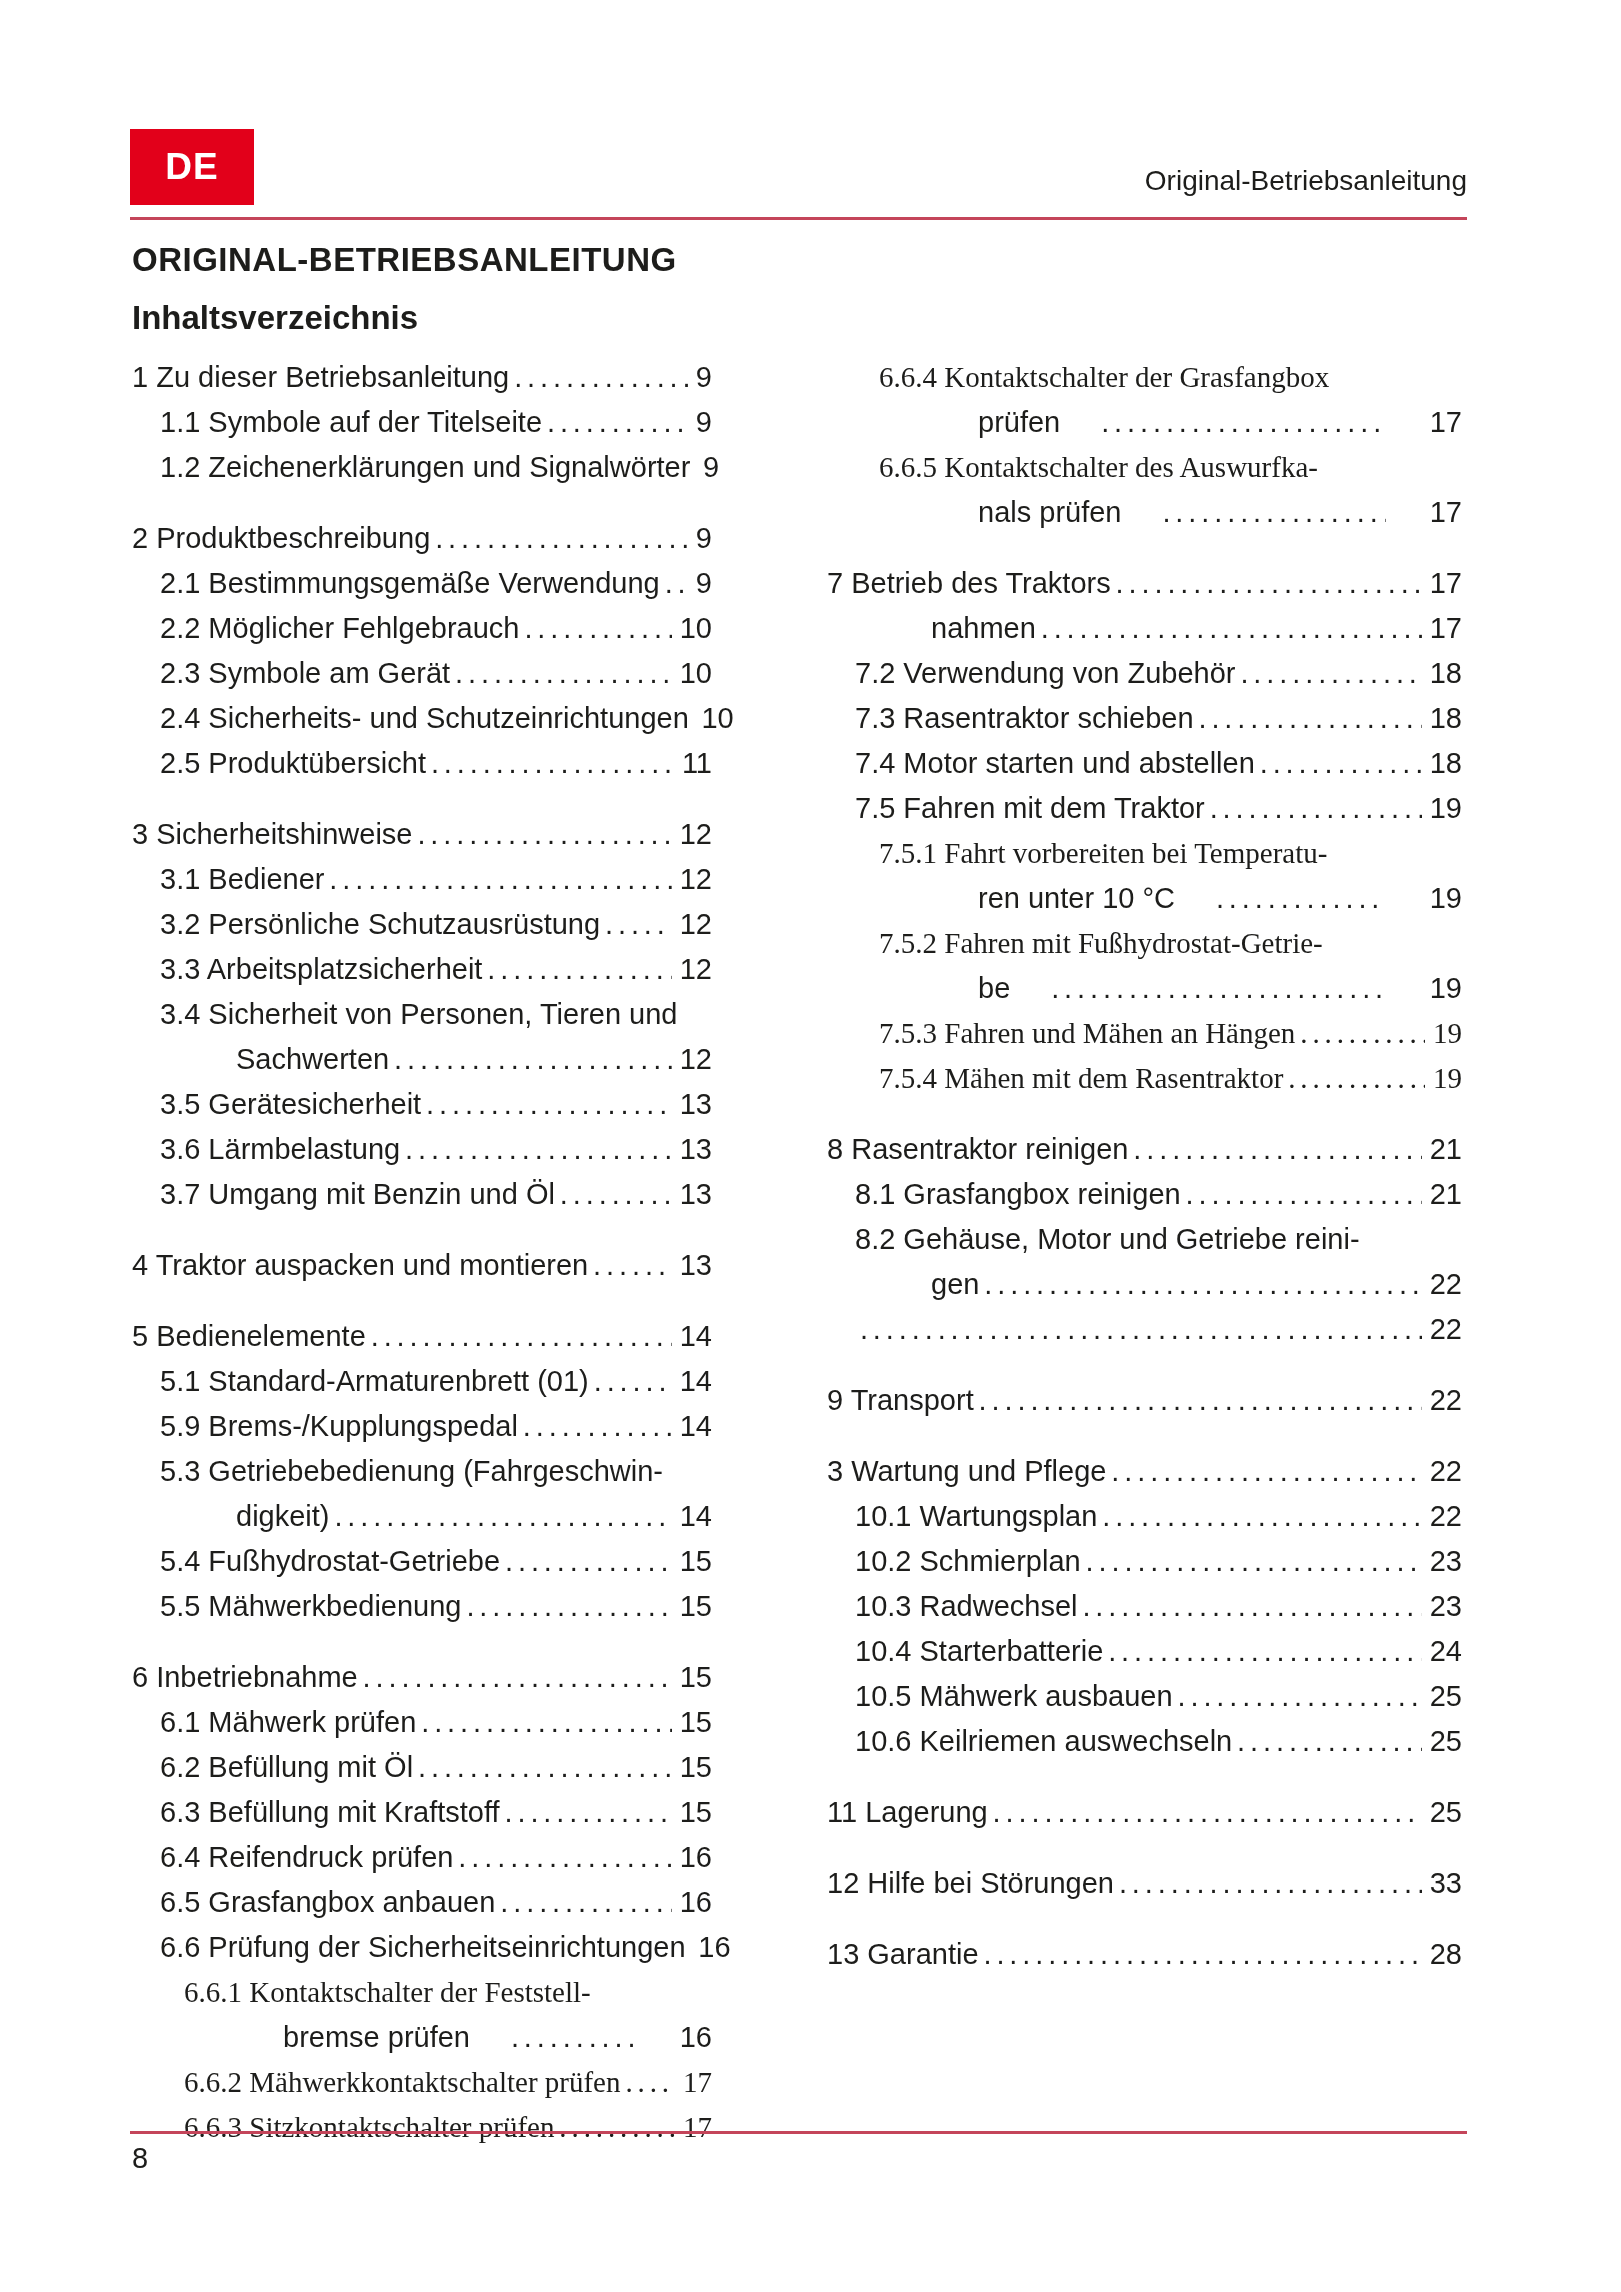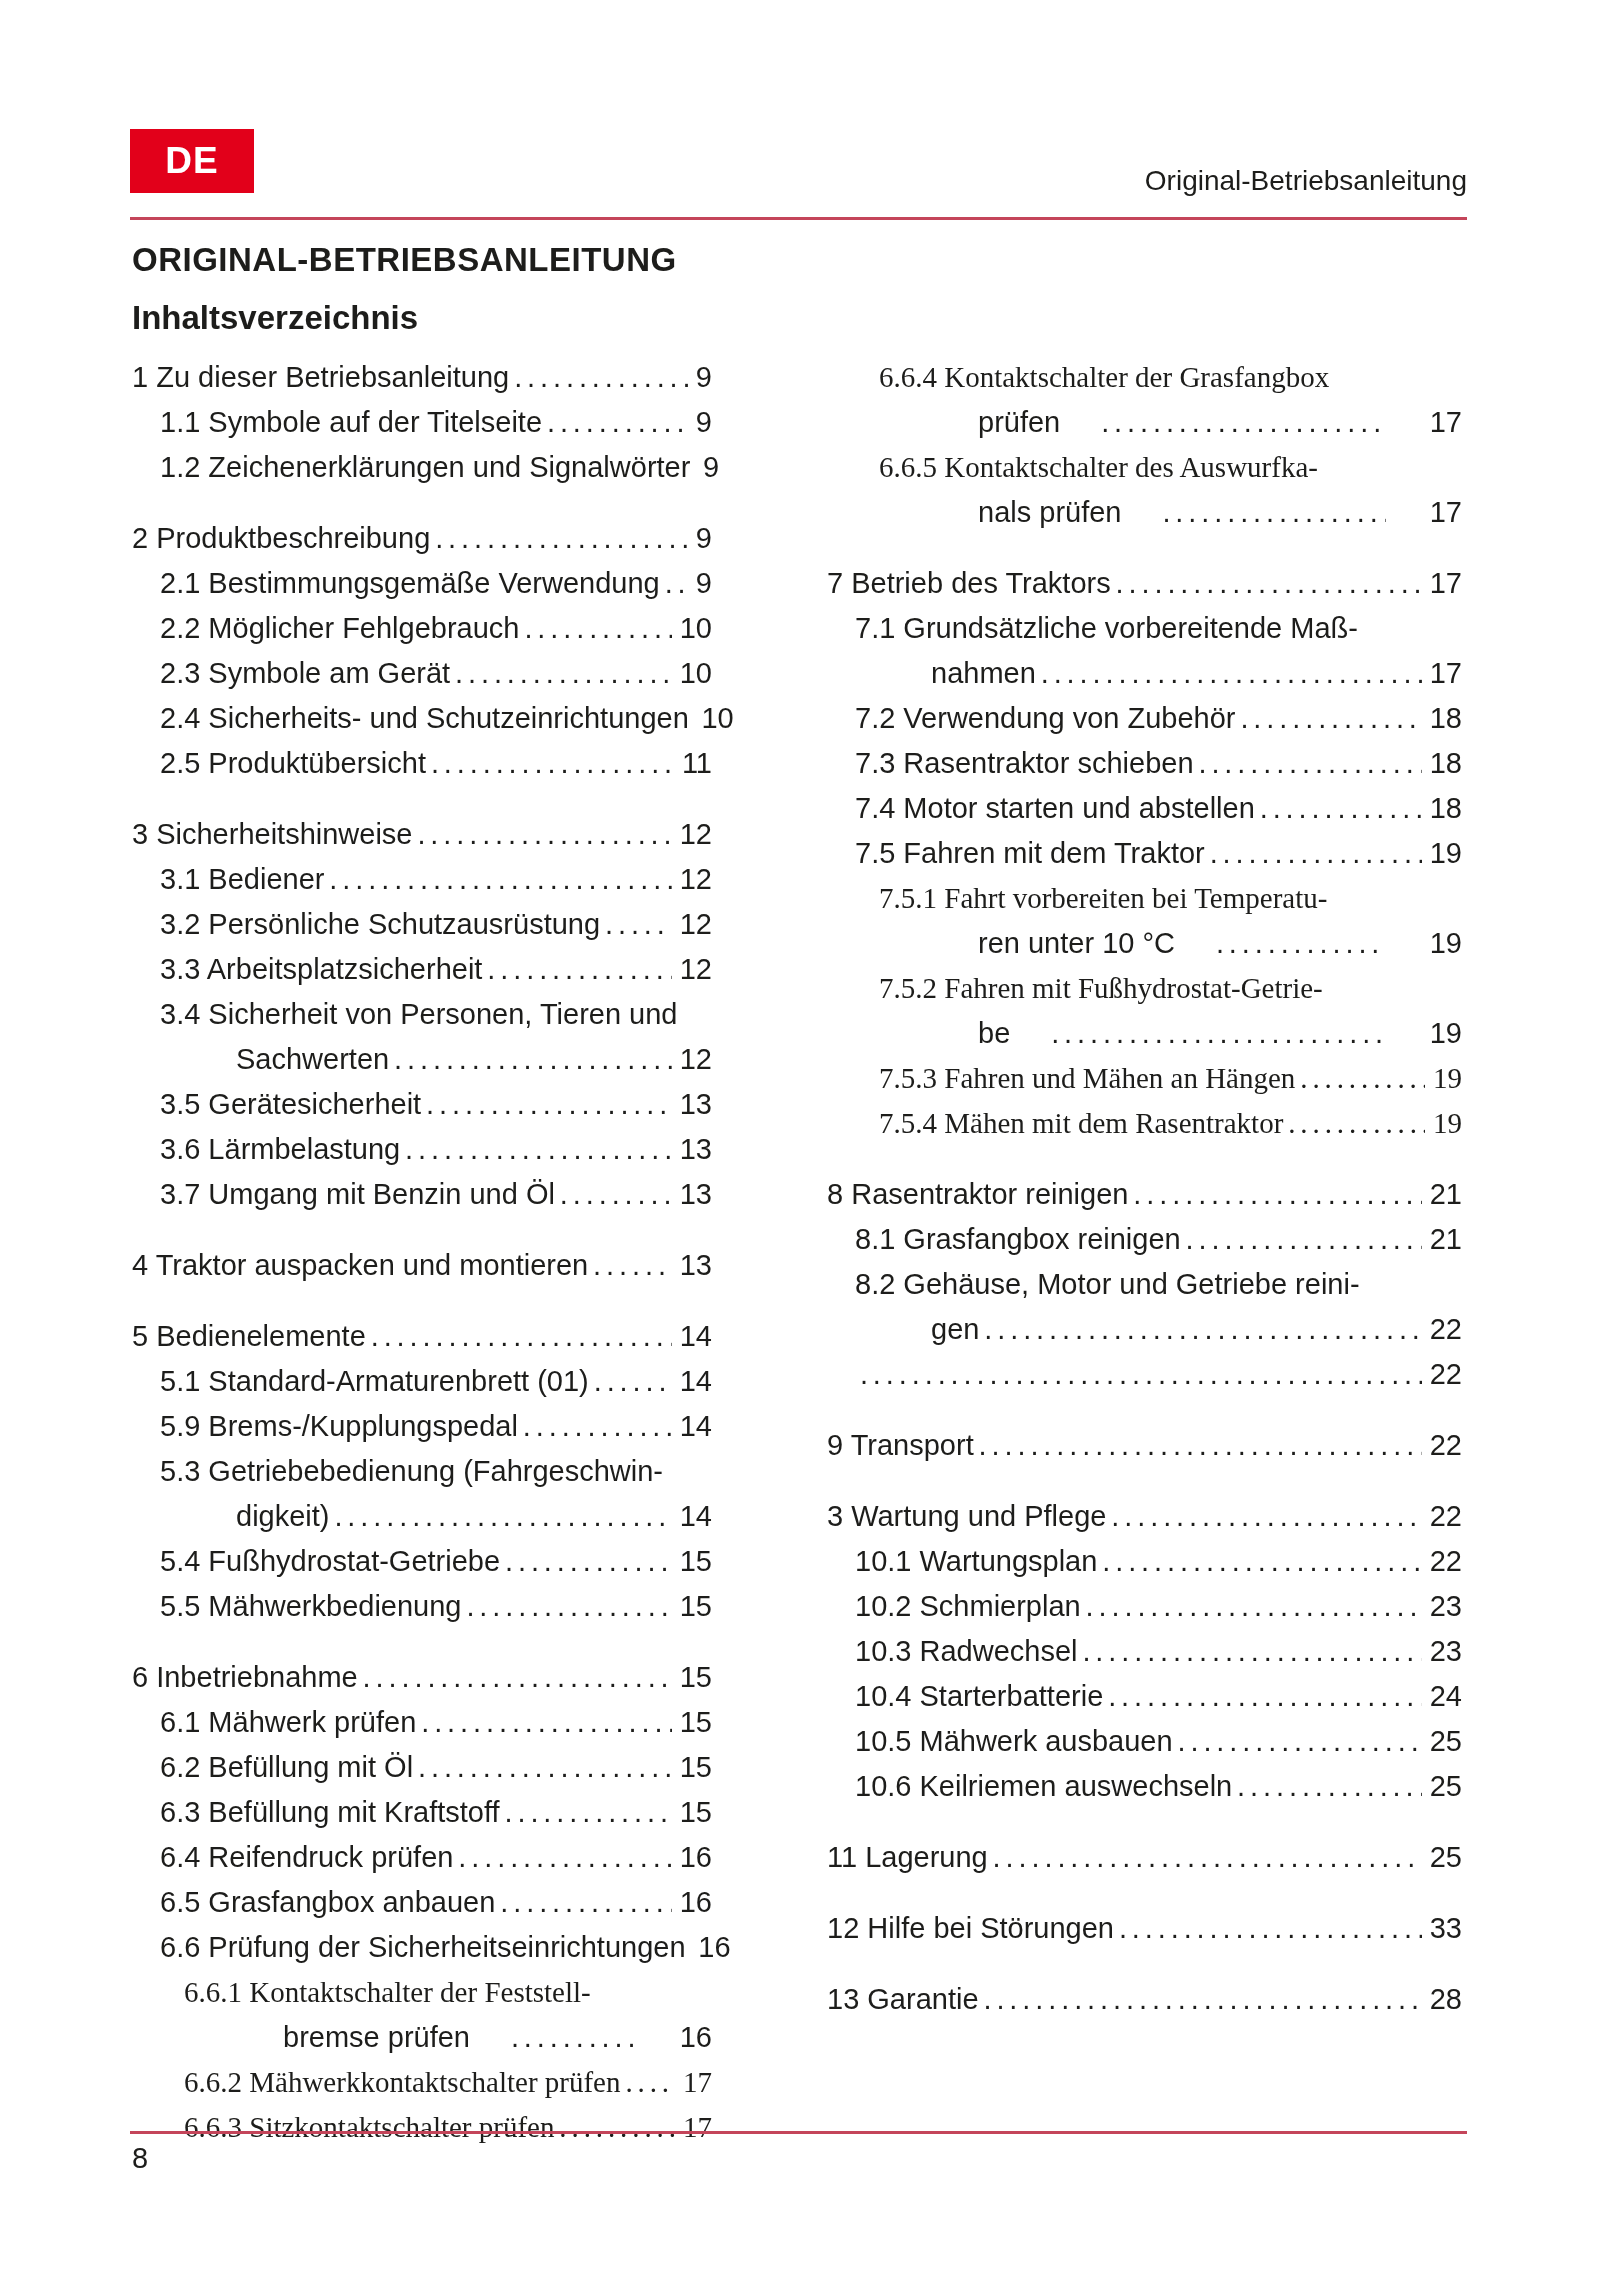--- a/index.html
+++ b/index.html
@@ -7,21 +7,21 @@
     --rule-red:#c4455a;
     --text:#1d1d1b;
   }
   html,body{margin:0;padding:0;}
   body{
     width:1621px;height:2293px;position:relative;background:#ffffff;
     font-family:"Liberation Sans", sans-serif;color:var(--text);
     overflow:hidden;
   }
   .badge{
-    position:absolute;left:130px;top:129px;width:124px;height:64px;
+    position:absolute;left:130px;top:129px;width:124px;height:76px;
     background:var(--badge-red);color:#ffffff;
     display:flex;align-items:center;justify-content:center;
     font-size:37px;font-weight:bold;letter-spacing:1px;
     z-index:2;
   }
   .header-right{
     position:absolute;top:165px;right:154px;
     font-size:28px;
   }
   .rule{
@@ -275,23 +275,20 @@
     <div class="row c3">
       <span class="txt">nals prüfen</span>
       <span class="leader"></span>
       <span class="pg">17</span>
     </div>
     <div class="row l1 gap">
       <span class="txt">7 Betrieb des Traktors</span>
       <span class="leader"></span>
       <span class="pg">17</span>
     </div>
-    <div class="row l2">
-      <span class="txt">7.1 Grundsätzliche vorbereitende Maß-</span>
-    </div>
     <div class="row c2">
       <span class="txt">nahmen</span>
       <span class="leader"></span>
       <span class="pg">17</span>
     </div>
     <div class="row l2">
       <span class="txt">7.2 Verwendung von Zubehör</span>
       <span class="leader"></span>
       <span class="pg">18</span>
     </div>

